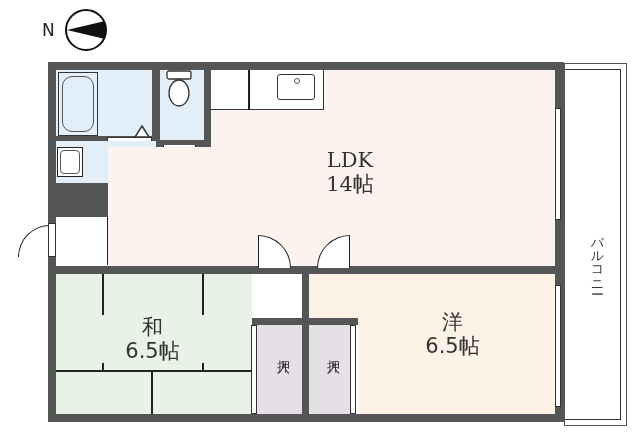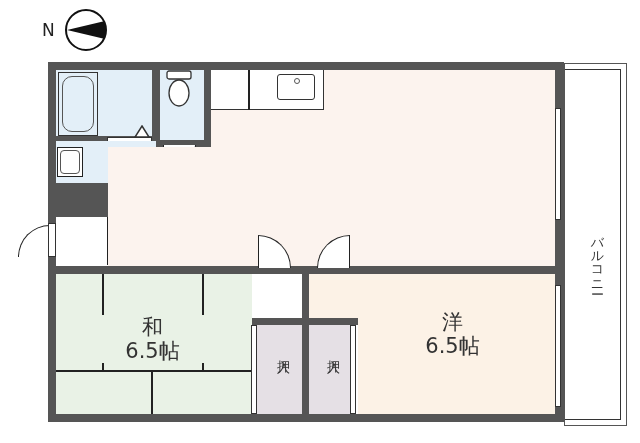--- a/index.html
+++ b/index.html
@@ -64,20 +64,22 @@
 <div class="abs" style="left:48px;top:223px;width:8px;height:34px;background:#fff;border:1px solid #333;"></div>
 
 <div class="room" style="left:211px;top:70px;width:344px;height:196px;background:#fcf3ee;"></div>
 <div class="room" style="left:108px;top:147px;width:104px;height:119px;background:#fcf3ee;"></div>
 <div class="abs" style="left:211px;top:70px;width:113px;height:40px;background:#fff;border-bottom:1.5px solid #333;border-right:1.5px solid #333;"></div>
 <div class="thin" style="left:248px;top:70px;width:1.5px;height:40px;"></div>
 <div class="abs" style="left:277px;top:74px;width:38px;height:26px;border:1.5px solid #333;border-radius:3px;background:#fff;">
   <div style="position:absolute;left:16px;top:3px;width:4px;height:4px;border:1px solid #555;border-radius:50%;"></div>
 </div>
 <div class="lbl" style="left:300px;top:148px;width:100px;font-size:21px;">
+  <div>LDK</div>
+  <div>14帖</div>
 </div>
 
 <div class="wall" style="left:48px;top:266px;width:516px;height:8px;"></div>
 
 <div class="door" style="left:258px;top:235px;width:33px;height:33px;border-top:1.5px solid #222;border-left:1.5px solid #222;border-right:1.5px solid #222;border-top-right-radius:33px;background:#fff;"></div>
 <div class="door" style="left:317px;top:235px;width:33px;height:33px;border-top:1.5px solid #222;border-right:1.5px solid #222;border-left:1.5px solid #222;border-top-left-radius:33px;background:#fff;"></div>
 
 <div class="room" style="left:56px;top:274px;width:196px;height:140px;background:#e9f2e6;"></div>
 <div class="thin" style="left:102px;top:274px;width:1.5px;height:97px;"></div>
 <div class="thin" style="left:202px;top:274px;width:1.5px;height:97px;"></div>

